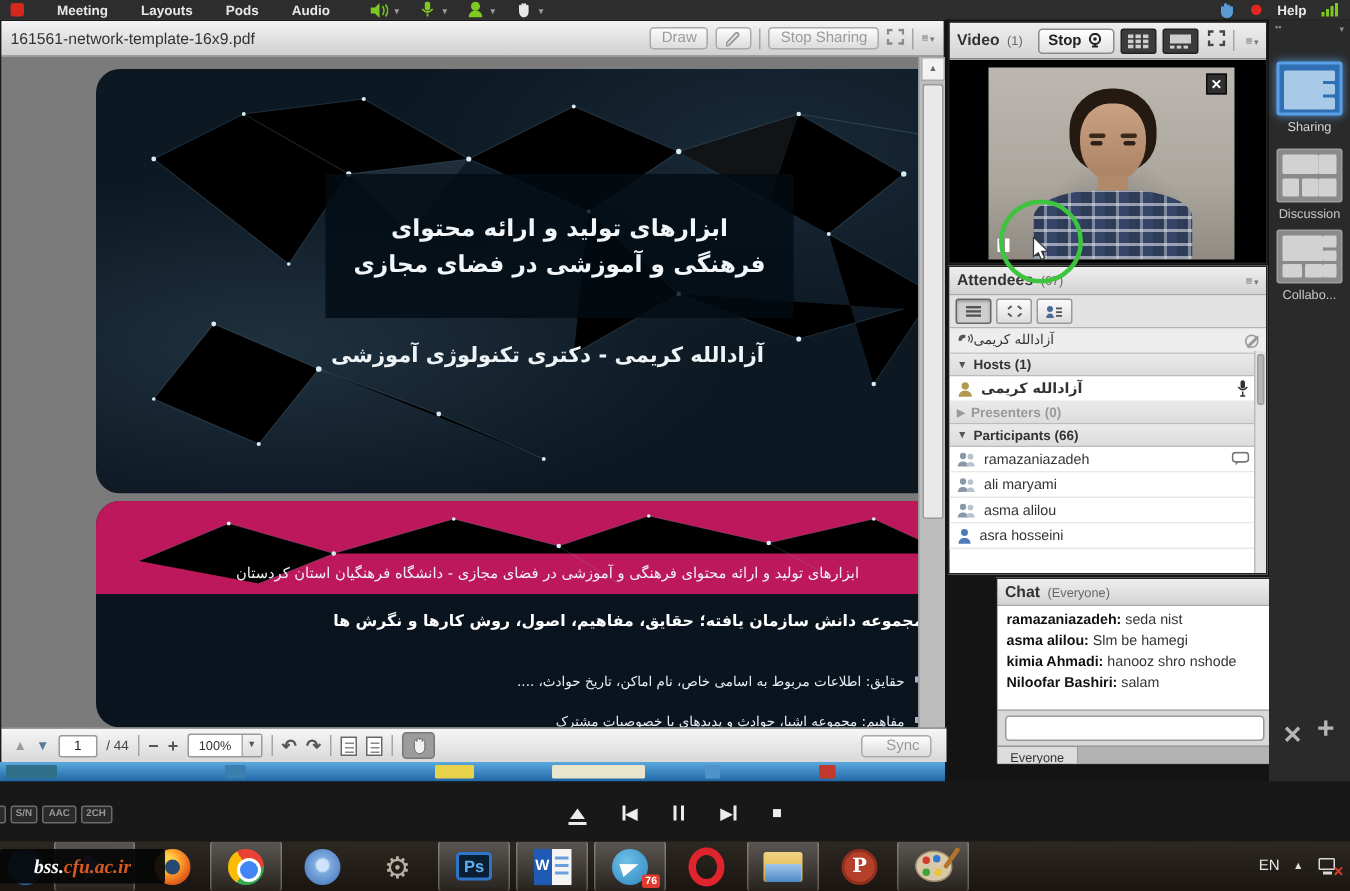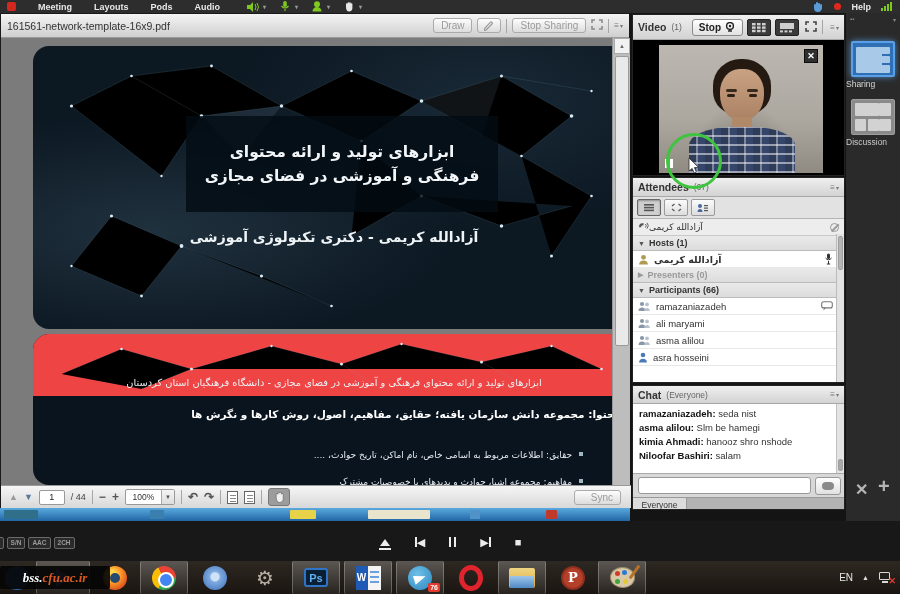--- a/index.html
+++ b/index.html
@@ -25,27 +25,27 @@
   .share-pod { position:absolute; left:0; top:13px; width:630px; height:495px; background:#7b7b7b; border:1px solid #1a1a1a; }
   .sp-header { position:absolute; left:0; top:0; width:100%; height:24px;
                background:linear-gradient(#f4f4f4,#cfcfcf); border-bottom:1px solid #9a9a9a;
                display:flex; align-items:center; font-size:10.5px; color:#333; }
   .sp-title { margin-left:6px; }
   .sp-btns { margin-left:auto; display:flex; align-items:center; gap:5px; margin-right:6px; }
   .gbtn { height:15px; border:1px solid #aaa; border-radius:3px; background:linear-gradient(#fdfdfd,#dcdcdc);
           color:#9a9a9a; font-size:10px; display:inline-flex; align-items:center; justify-content:center; padding:0 7px; }
   .vsep { width:1px; height:14px; background:#a5a5a5; }
   .sp-content { position:absolute; left:0; top:24px; width:611px; height:447px; background:#7b7b7b; overflow:hidden; }
-  .page { position:absolute; left:32px; width:602px; overflow:hidden;border-radius:16px; }
+  .page { position:absolute; left:63px; width:602px; overflow:hidden;border-radius:16px; }
   .page1 { top:8px; height:283px;
            background:#0c1822 radial-gradient(ellipse at 20% 65%, rgba(110,150,175,.20), rgba(0,0,0,0) 45%); }
   .page1b { position:absolute; inset:0;
             background:radial-gradient(ellipse at 75% 20%, rgba(90,130,160,.16), rgba(0,0,0,0) 40%); }
   .page2 { top:296px; height:151px; background:#0a141e; }
-  .p2-band { position:absolute; left:0; top:0; width:100%; height:62px; background:#ef4444; overflow:hidden; }
+  .p2-band { position:absolute; left:0; top:0; width:100%; height:62px; background:#be185d; overflow:hidden; }
   .plexus { position:absolute; inset:0; width:100%; height:100%; }
   .titlebox { position:absolute; left:153px; top:70px; width:312px; height:96px; background:rgba(3,12,20,.82);
               display:flex; flex-direction:column; align-items:center; justify-content:center; gap:6px; }
   .titlebox div { color:#f2f6f8; font-size:15.5px; font-weight:bold; white-space:nowrap; }
   .byline { position:absolute; left:0; top:183px; width:100%; text-align:center; color:#eef3f6;
             font-size:14px; font-weight:bold; white-space:nowrap; }
   .p2-title { position:absolute; left:0; bottom:8px; width:100%; text-align:center; color:#eef2f5;
               font-size:9.8px; white-space:nowrap; }
   .p2-line1 { position:absolute; right:14px; top:74px; color:#fff; font-size:10.5px; font-weight:bold; white-space:nowrap; }
   .p2-bullet { position:absolute; right:52px; color:#e8edf2; font-size:9px; white-space:nowrap; }
@@ -134,21 +134,21 @@
   .sec-bar { height:15px; background:linear-gradient(#eaeaea,#dcdcdc); border-bottom:1px solid #bbb;
              display:flex; align-items:center; font-weight:bold; font-size:9px; padding-left:5px; color:#333; }
   .sec-bar .tri { font-size:7px; margin-right:4px; color:#555; }
   .sec-bar.dim { color:#999; } .sec-bar.dim .tri { color:#999; }
   .att-row { height:17px; background:#fff; border-bottom:1px solid #e8e8e8; display:flex; align-items:center; padding:0 5px; gap:5px; }
   .att-row .grow { flex:1; }
   .att-scroll { position:absolute; right:0; top:56px; width:8px; height:150px; background:#e2e2e2; border-left:1px solid #bbb; }
   .att-scroll .thumb { position:absolute; left:1px; top:2px; width:5px; height:34px; background:#b5b5b5; border-radius:2px; }
 
   
-  .chat-pod { top:385px; height:125px; }
+  .chat-pod { top:385px; height:125px;margin-left:32px; }
   .chat-pod .pod-header { height:18px; }
   .chat-msgs { position:absolute; left:0; top:18px; width:205px; height:69px; background:#fff; padding:4px 6px; overflow:hidden; }
   .chat-msgs .line { font-size:9.5px; color:#333; margin-bottom:3px; white-space:nowrap; }
   .chat-msgs .line b { color:#111; }
   .chat-scroll { position:absolute; right:0; top:18px; width:8px; height:69px; background:#e4e4e4; border-left:1px solid #c0c0c0; }
   .chat-scroll .thumb { position:absolute; left:1px; bottom:2px; width:5px; height:12px; background:#a8a8a8; }
   .chat-input-row { position:absolute; left:0; top:87px; width:213px; height:24px; background:#d8d8d8; border-top:1px solid #aaa;
                     display:flex; align-items:center; padding:0 5px; gap:4px; }
   .chat-input { flex:1; height:17px; border:1px solid #999; border-radius:3px; background:#fff; font-size:9px; padding:0 4px; }
   .sendbtn { width:26px; height:18px; border:1px solid #999; border-radius:3px; background:linear-gradient(#fff,#e0e0e0);
@@ -158,21 +158,21 @@
   .chat-tabs { position:absolute; left:0; top:111px; width:213px; height:14px; background:#b3b3b3; border-top:1px solid #999; display:flex; }
   .chat-tab { width:54px; height:14px; background:#dcdcdc; border-right:1px solid #999; font-size:8.5px; color:#333;
               display:flex; align-items:center; justify-content:center; }
 
   .pod-x { position:absolute; left:855px; top:480px; color:#b5b5b5; font-size:16px; font-weight:bold; z-index:5; }
   .pod-plus { position:absolute; left:878px; top:475px; color:#b5b5b5; font-size:20px; font-weight:bold; z-index:5; }
 
   
   .layouts { position:absolute; left:846px; top:13px; width:54px; height:508px; background:#2a2a2a; }
   .lay-top { height:12px; display:flex; align-items:center; justify-content:space-between; padding:0 4px; color:#8a8a8a; font-size:6px; }
-  .lay-item { position:absolute; left:0; width:54px; text-align:left; }
+  .lay-item { position:absolute; left:0; width:54px; text-align:center; }
   .thumb { width:44px; height:36px; margin:0 auto; background:#8a8a8a; border:1px solid #9e9e9e; border-radius:2px; position:relative; }
   .thumb.sel { background:#2f6fb4; border:2px solid #5aa0e8; box-shadow:0 0 6px rgba(90,160,232,.8); }
   .thumb .blk { position:absolute; background:#d2d2d2; border-radius:1px; }
   .thumb.sel .blk { background:#a9c9e8; }
   .lay-label { font-size:8.5px; color:#d8d8d8; margin-top:2px; }
 
   
   .player { position:absolute; left:0; top:521px; width:900px; height:40px; background:#181818; }
   .badges { position:absolute; left:2px; top:16px; display:flex; gap:3px; }
   .badge { font-size:6.5px; font-weight:bold; color:#9a9a9a; border:1px solid #6a6a6a; border-radius:2px;
@@ -649,20 +649,31 @@
     <div class="lay-item" style="top:86px">
       <div class="thumb">
         <span class="blk" style="left:3px;top:3px;width:24px;height:13px"></span>
         <span class="blk" style="right:3px;top:3px;width:12px;height:13px"></span>
         <span class="blk" style="left:3px;top:19px;width:11px;height:12px"></span>
         <span class="blk" style="left:16px;top:19px;width:11px;height:12px"></span>
         <span class="blk" style="right:3px;top:19px;width:12px;height:12px"></span>
       </div>
       <div class="lay-label" style="color:#c9c9c9">Discussion</div>
     </div>
+    <div class="lay-item" style="top:140px">
+      <div class="thumb">
+        <span class="blk" style="left:3px;top:3px;width:27px;height:17px"></span>
+        <span class="blk" style="right:3px;top:3px;width:9px;height:8px"></span>
+        <span class="blk" style="right:3px;top:13px;width:9px;height:7px"></span>
+        <span class="blk" style="left:3px;top:22px;width:13px;height:9px"></span>
+        <span class="blk" style="left:18px;top:22px;width:12px;height:9px"></span>
+        <span class="blk" style="right:3px;top:22px;width:9px;height:9px"></span>
+      </div>
+      <div class="lay-label" style="color:#c9c9c9">Collabo...</div>
+    </div>
   </div>
 
   <div class="green-ring"></div>
   <svg class="cursor-ptr" width="12" height="16" viewBox="0 0 12 16">
     <polygon points="1,0 1,13 4.2,10.4 6.2,15 8.4,14 6.4,9.6 10.5,9.4" fill="#fff" stroke="#333" stroke-width="0.8"></polygon>
   </svg>
 
   <div class="player">
     <div class="badges">
       <span class="badge" style="margin-left:-10px">▮</span>

